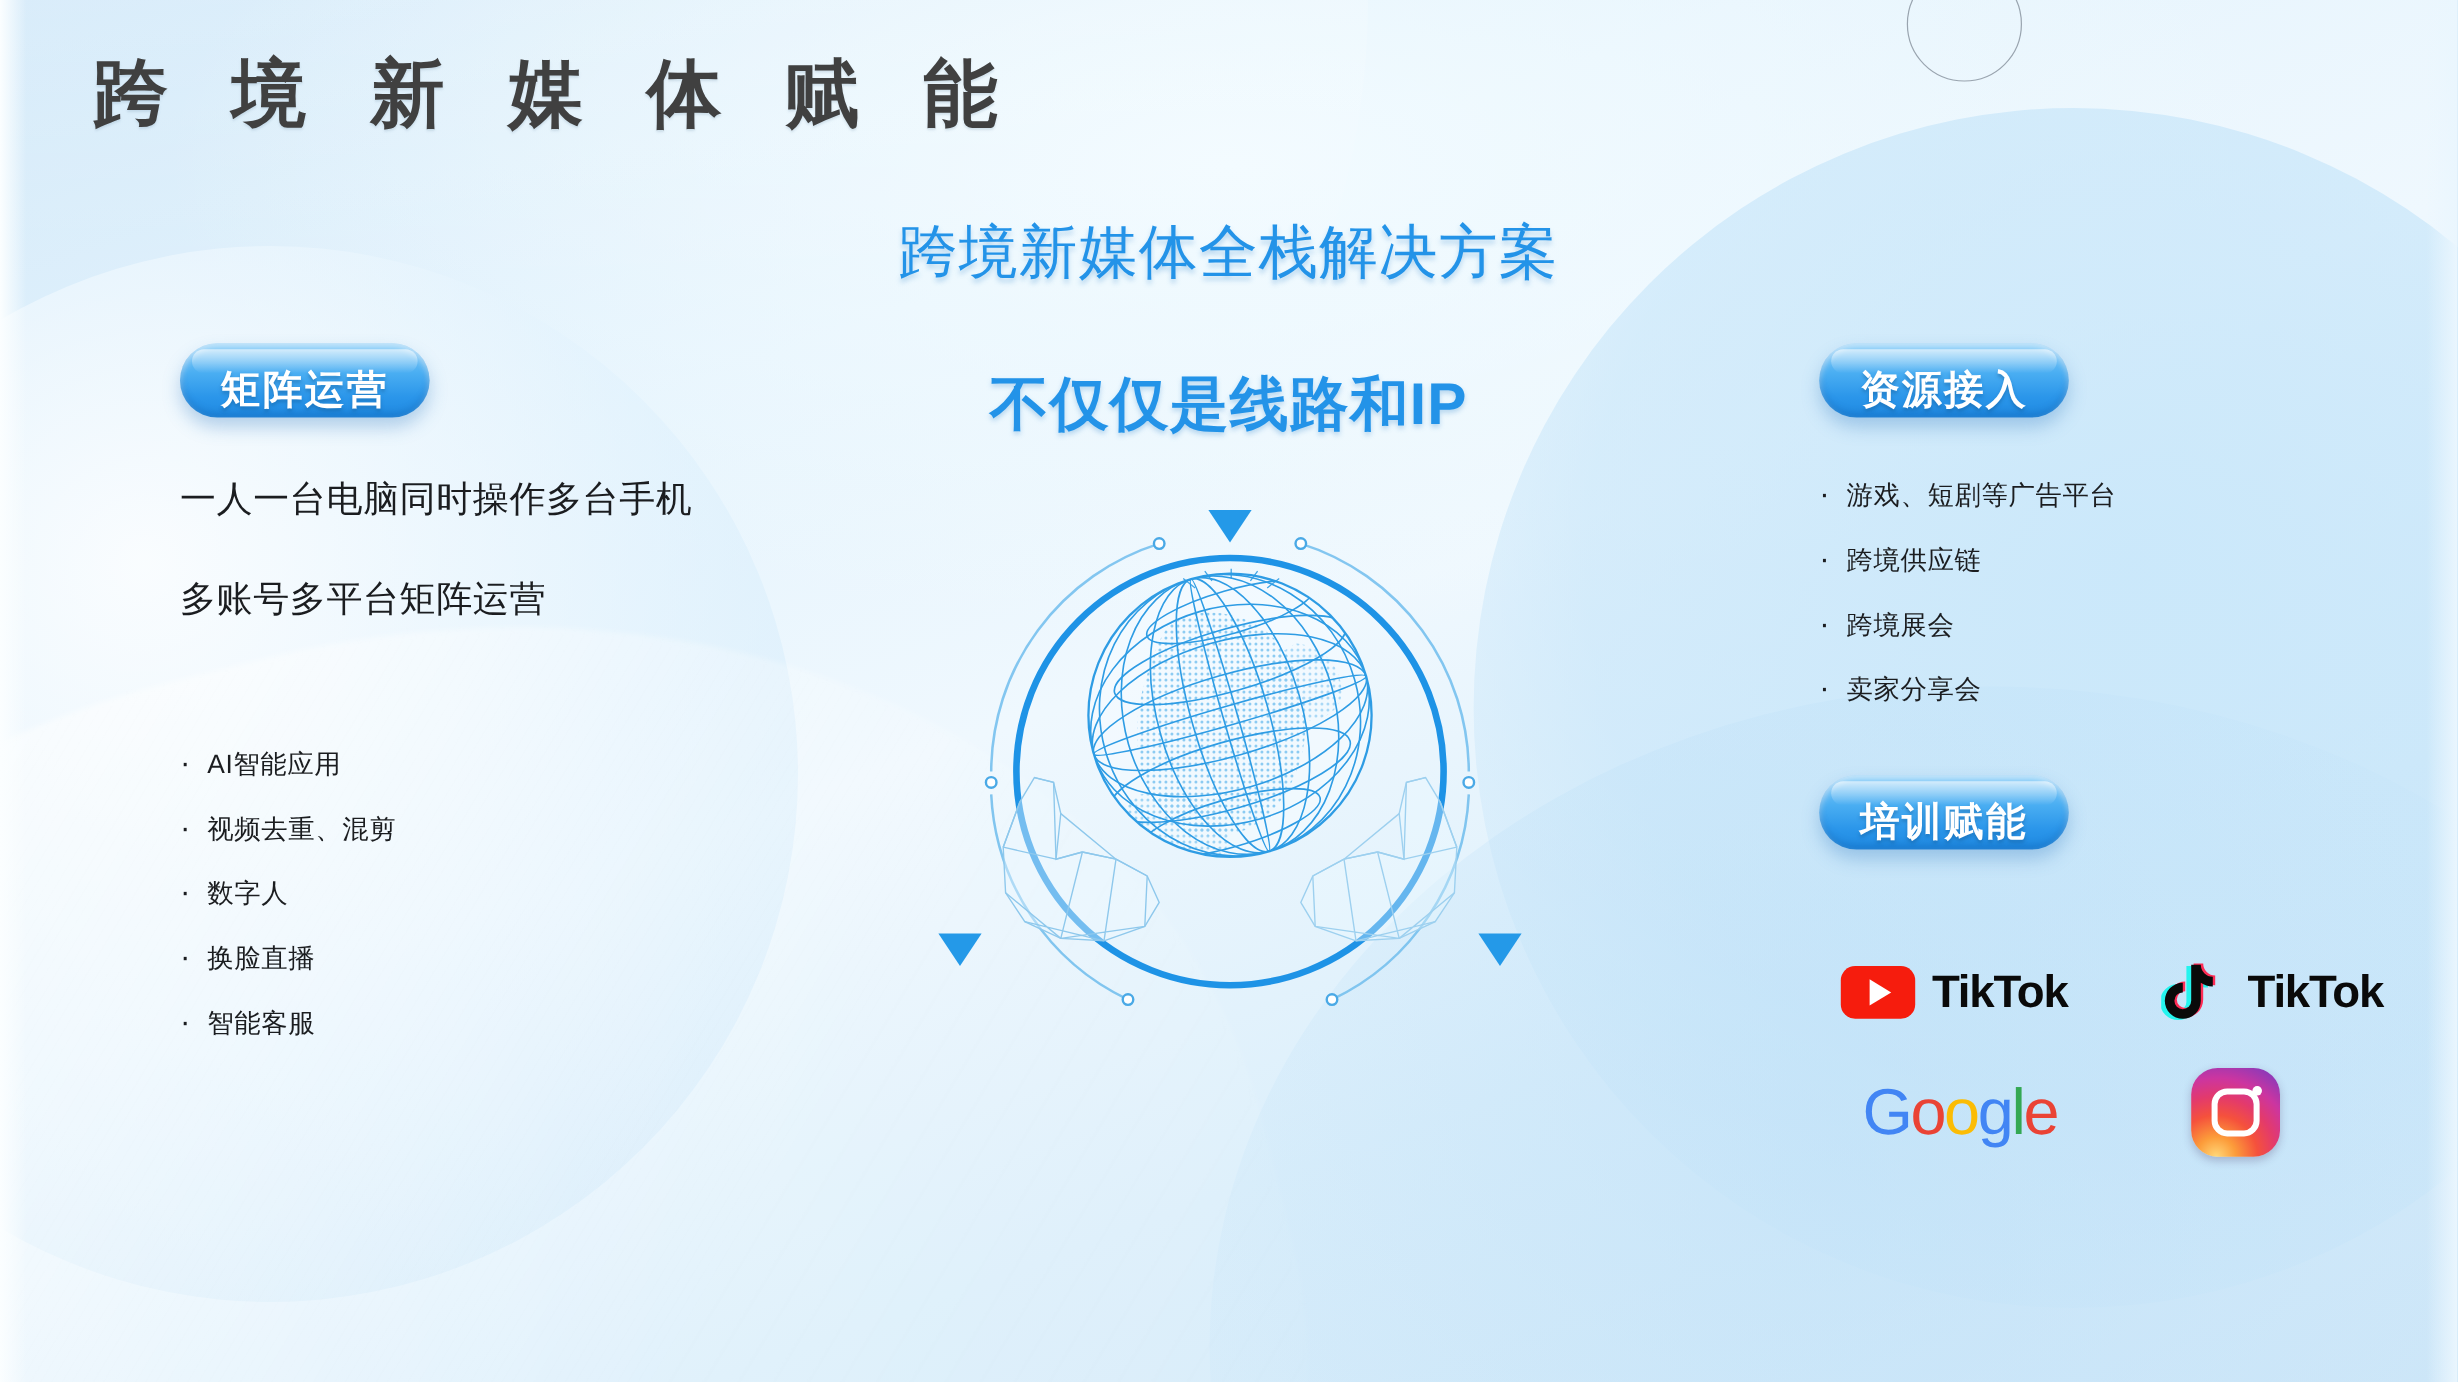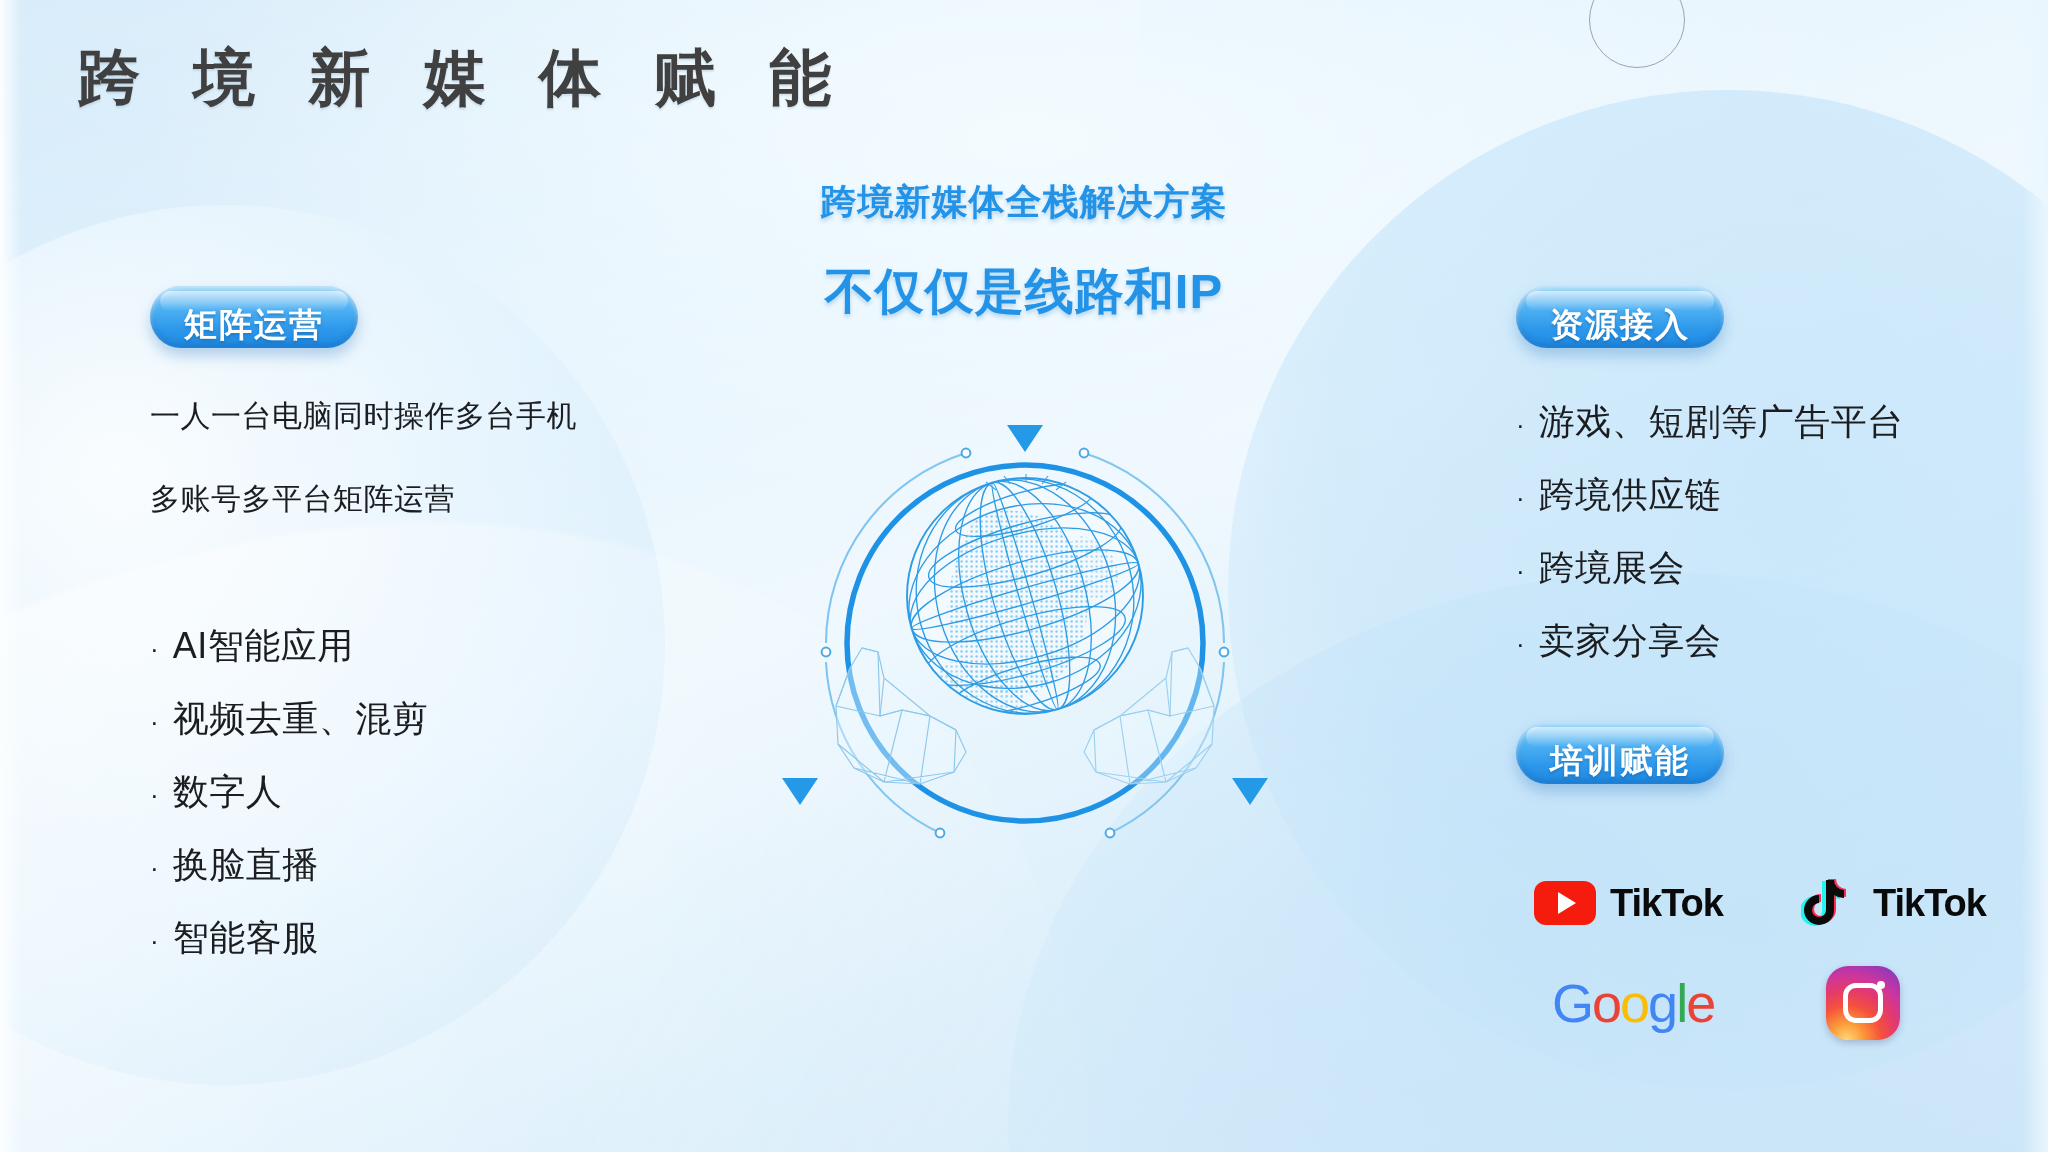--- a/index.html
+++ b/index.html
@@ -59,26 +59,26 @@
 
   .main-title {
     position:absolute; left:78px; top:36px;
     font-size:62px; font-weight:bold; color:#404040;
     letter-spacing:18px;
     text-shadow:0 2px 2px rgba(120,150,175,.25);
   }
 
   .center-head { position:absolute; left:640px; top:178px; width:768px; text-align:center; }
   .center-head .line1 {
-    font-size:36px; font-weight:bold; color:#2393e8; letter-spacing:1px;
+    font-size:49px; font-weight:normal; color:#2393e8; letter-spacing:1px;
     text-shadow:0 3px 4px rgba(110,170,220,.45);
     white-space:nowrap;
   }
   .center-head .line2 {
-    margin-top:32px;
+    margin-top:60px;
     font-size:49px; font-weight:bold; color:#2393e8; letter-spacing:1px;
     text-shadow:0 3px 4px rgba(110,170,220,.45);
     white-space:nowrap;
   }
 
   
   .pill {
     position:relative; display:inline-flex; align-items:flex-end; justify-content:center;
     height:62px; border-radius:34px; padding:0 34px;
     background:linear-gradient(180deg,#8fd0f8 0%, #4aaef2 40%, #2b96ea 72%, #1f8ae2 100%);
@@ -101,21 +101,21 @@
   
   .col { position:absolute; }
   .col-left  { left:150px; top:286px; width:560px; }
   .col-right { left:1516px; top:286px; width:520px; }
 
   .body-line {
     font-size:30px; color:#1b1d20; letter-spacing:.5px; white-space:nowrap;
   }
   .bullet-row { display:flex; align-items:baseline; gap:14px; white-space:nowrap; }
   .bullet-dot { font-size:26px; color:#1b1d20; line-height:1; }
-  .bullet-text { font-size:36px; color:#1b1d20; letter-spacing:.5px; }
+  .bullet-text { font-size:22px; color:#1b1d20; letter-spacing:.5px; }
 
   .gap-a { height:48px; }
   .gap-b { height:34px; }
   .gap-c { height:56px; }
   .row-sp { height:42px; }
 
   
   .logos { margin-top:46px; }
   .logo-row { display:flex; align-items:center; }
   .logo-row-1 { gap:78px; padding-left:18px; }

